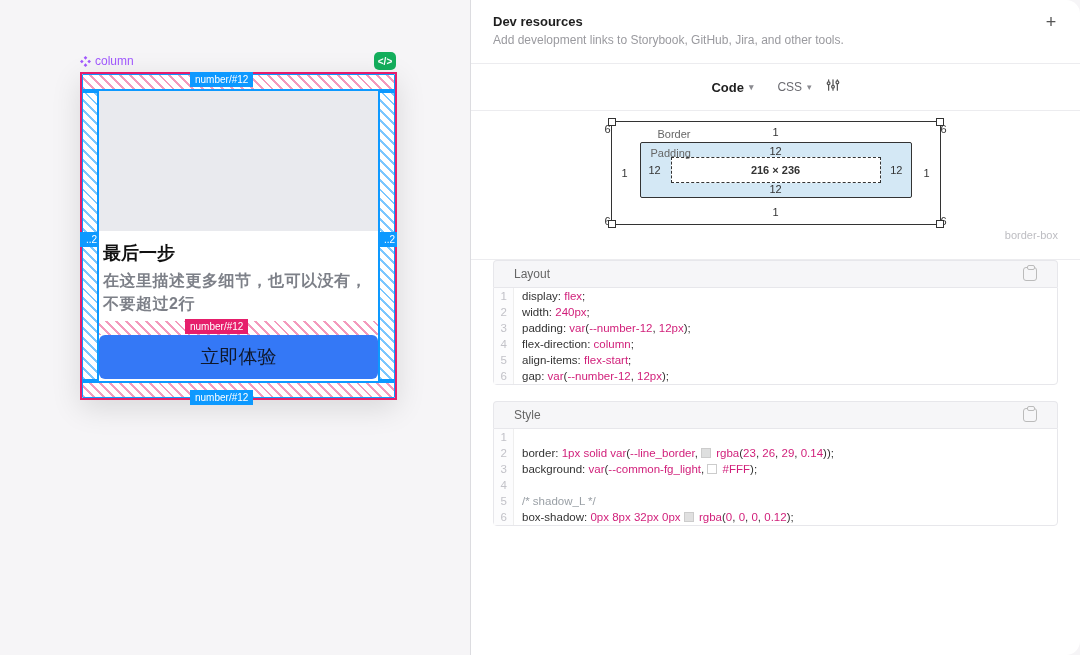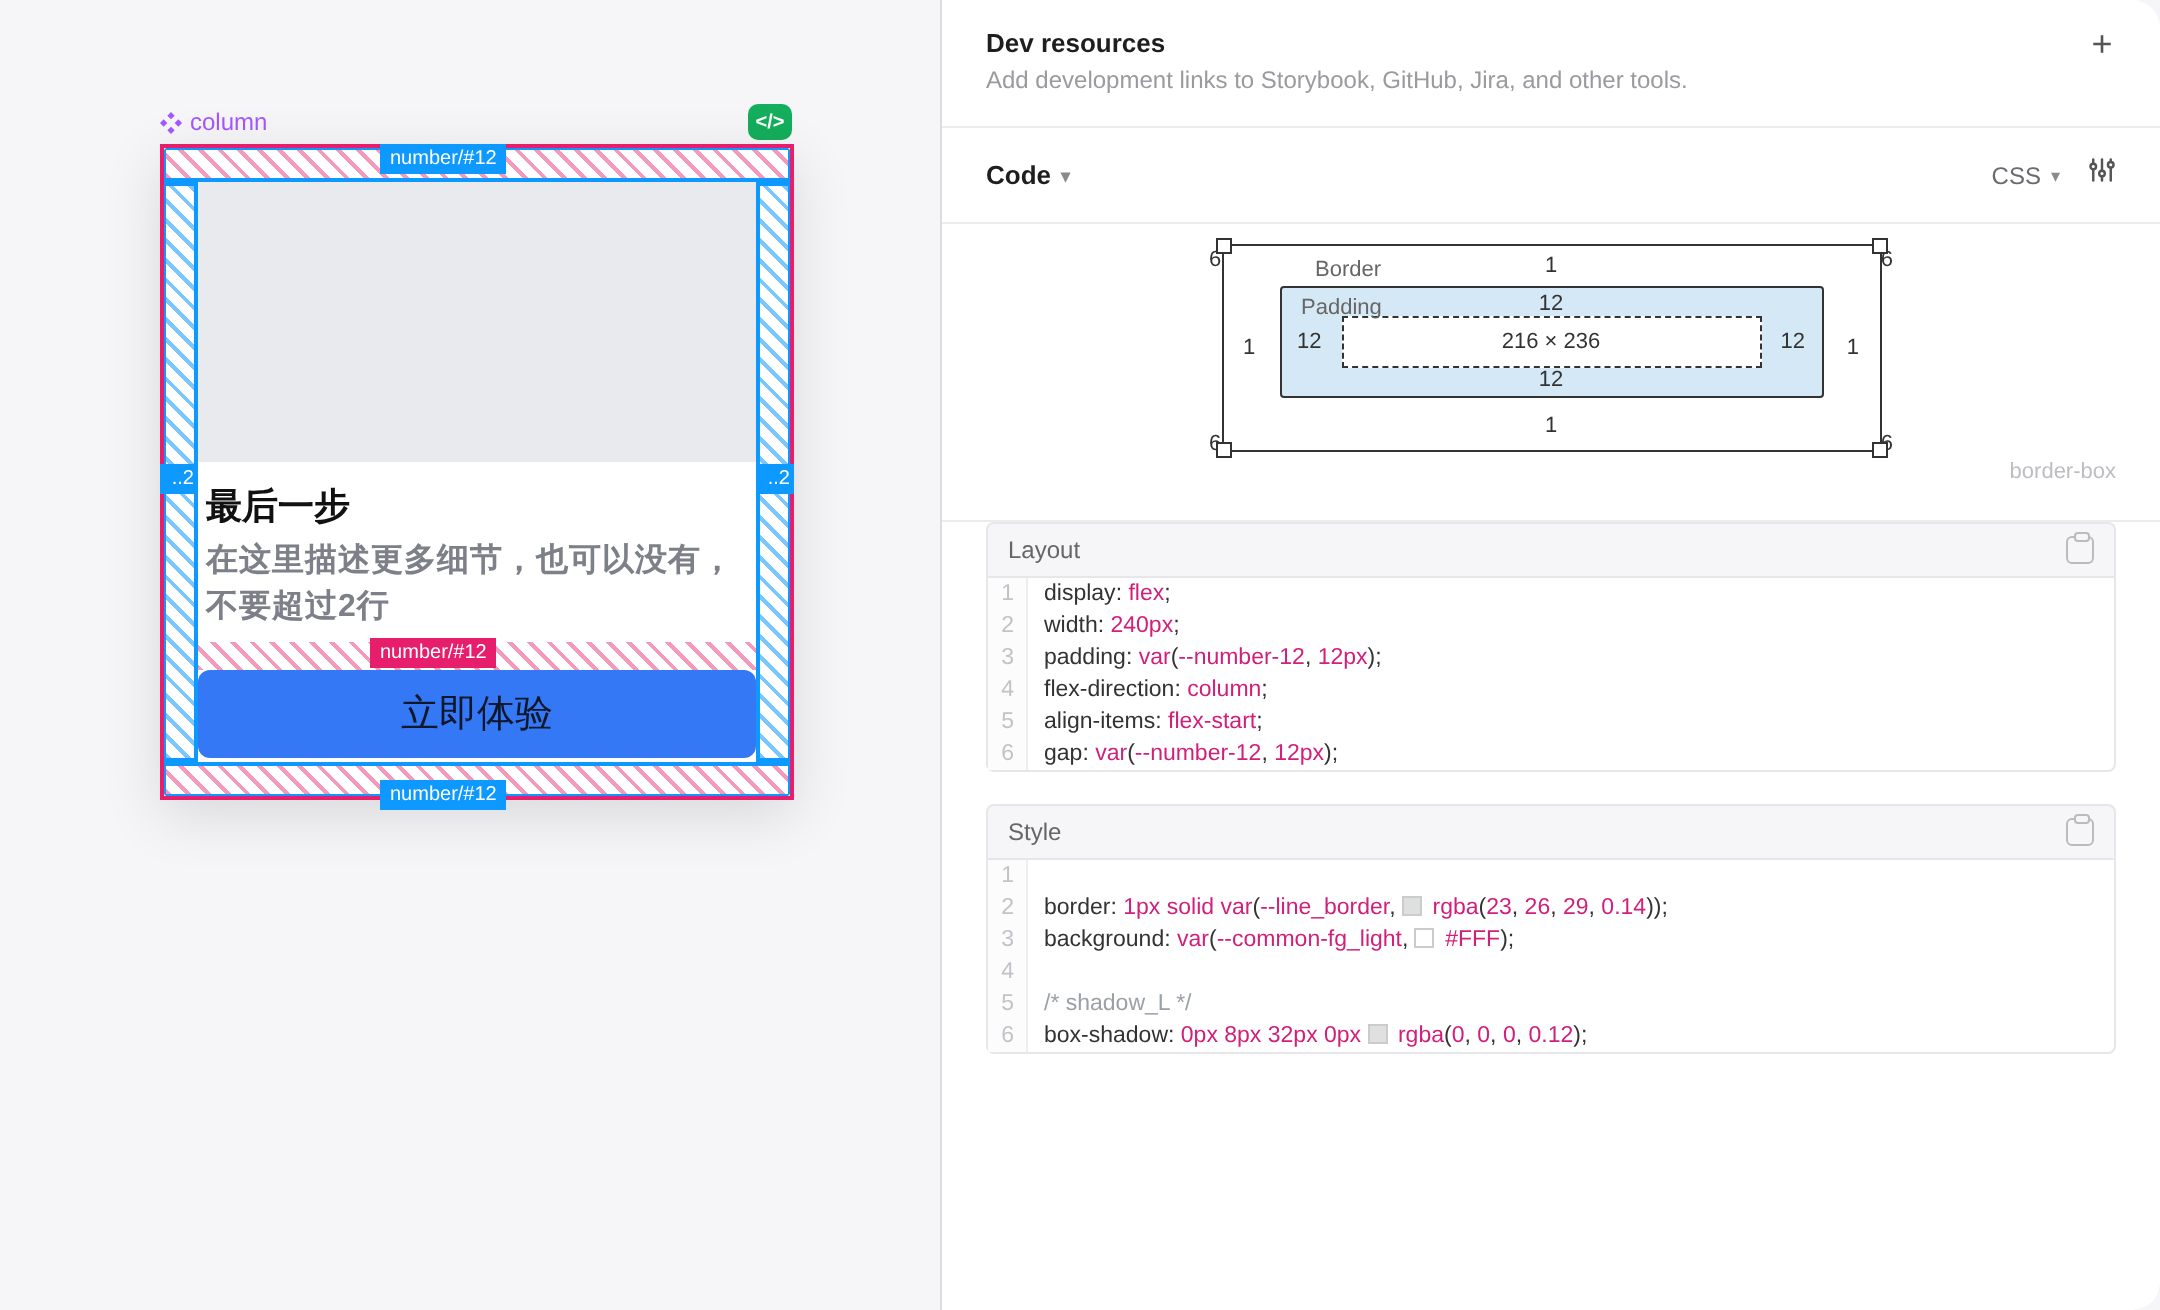--- a/index.html
+++ b/index.html
@@ -41,42 +41,42 @@
 .gap-strip { height: 14px; position: relative; }
 .cta { height: 44px; background: #3478f6; color: #0f172a; font-size: 19px; display: flex; align-items: center; justify-content: center; border-radius: 6px; margin: 0 0 2px; }
 
 
 .section { border-bottom: 1px solid #ececef; }
 .dev-head { display: flex; align-items: center; justify-content: space-between; padding: 14px 22px 4px; }
 .dev-head .t { font-size: 13px; font-weight: 600; color: #1e1e1e; }
 .plus-icon { width: 14px; height: 14px; color: #555; font-size: 18px; line-height: 14px; text-align: center; }
 .dev-sub { padding: 0 22px 16px; font-size: 12px; color: #9a9a9f; }
 
-.code-head { display: flex; align-items: center; justify-content: space-between; padding: 14px 22px; gap: 24px; }
+.code-head { display: flex; align-items: center; justify-content: center; padding: 14px 22px; gap: 24px; }
 .code-head .lbl { font-size: 13px; font-weight: 600; color: #1e1e1e; display: flex; align-items: center; gap: 5px; }
 .chev { font-size: 9px; color: #8a8a90; }
 .code-head .right { display: flex; align-items: center; gap: 14px; }
 .lang { font-size: 12px; color: #6a6a70; display: flex; align-items: center; gap: 5px; }
 .sliders-icon svg { width: 14px; height: 14px; }
 
 .boxmodel-wrap { padding: 10px 0 18px; position: relative; }
 .boxmodel { width: 330px; margin: 0 auto; position: relative; }
 .bm-border { border: 1px solid #333; border-radius: 4px; padding: 20px 28px 26px; position: relative; }
 .bm-border .lbl { position: absolute; top: 6px; left: 46px; font-size: 11px; color: #666; }
 .bm-padding { background: #d4e8f5; border: 1px solid #333; border-radius: 2px; padding: 14px 30px; position: relative; }
 .bm-padding .lbl { position: absolute; top: 4px; left: 10px; font-size: 11px; color: #666; }
-.bm-content { border: 1px dashed #333; padding: 6px 0; text-align: center; font-size: 11px; color: #333; background: #fff; }
+.bm-content { border: 1px dashed #333; padding: 6px 0; text-align: center; font-size: 11px; color: #333; background: #fff; font-weight: bold; }
 .bm-num { position: absolute; font-size: 11px; color: #333; }
 .bm-bb { font-size: 11px; color: #bdbdc2; text-align: right; padding: 4px 22px 0; }
 
 
 .corner { position: absolute; width: 8px; height: 8px; border: 1px solid #333; background: #fff; }
 
 .code-block { margin: 0 22px 16px; }
-.cb-head { display: flex; align-items: center; justify-content: space-between; background: #f6f6f8; border: 1px solid #e7e7eb; border-bottom: none; border-radius: 4px 4px 0 0; padding: 6px 10px; text-align: right; }
+.cb-head { display: flex; align-items: center; justify-content: space-between; background: #f6f6f8; border: 1px solid #e7e7eb; border-bottom: none; border-radius: 4px 4px 0 0; padding: 6px 20px; text-align: right; }
 .cb-head .t { font-size: 12px; color: #666; }
 .clip-icon { width: 14px; height: 14px; border: 1px solid #bbb; border-radius: 3px; position: relative; }
 .clip-icon::before { content: ""; position: absolute; top: -3px; left: 3px; width: 6px; height: 3px; border: 1px solid #bbb; border-radius: 2px; background: #f6f6f8; }
 
 .cb-body { border: 1px solid #e7e7eb; border-radius: 0 0 4px 4px; font-family: ui-monospace, SFMono-Regular, Menlo, monospace; font-size: 11.5px; }
 .cb-line { display: flex; }
 .cb-gutter { width: 20px; text-align: right; padding: 2px 6px 2px 0; color: #c2c2c8; border-right: 1px solid #eee; background: #fcfcfd; }
 .cb-code { padding: 2px 8px; white-space: pre; color: #333; }
 .tok-prop { color: #333; }
 .tok-val { color: #d11f7a; text-align: center; }

